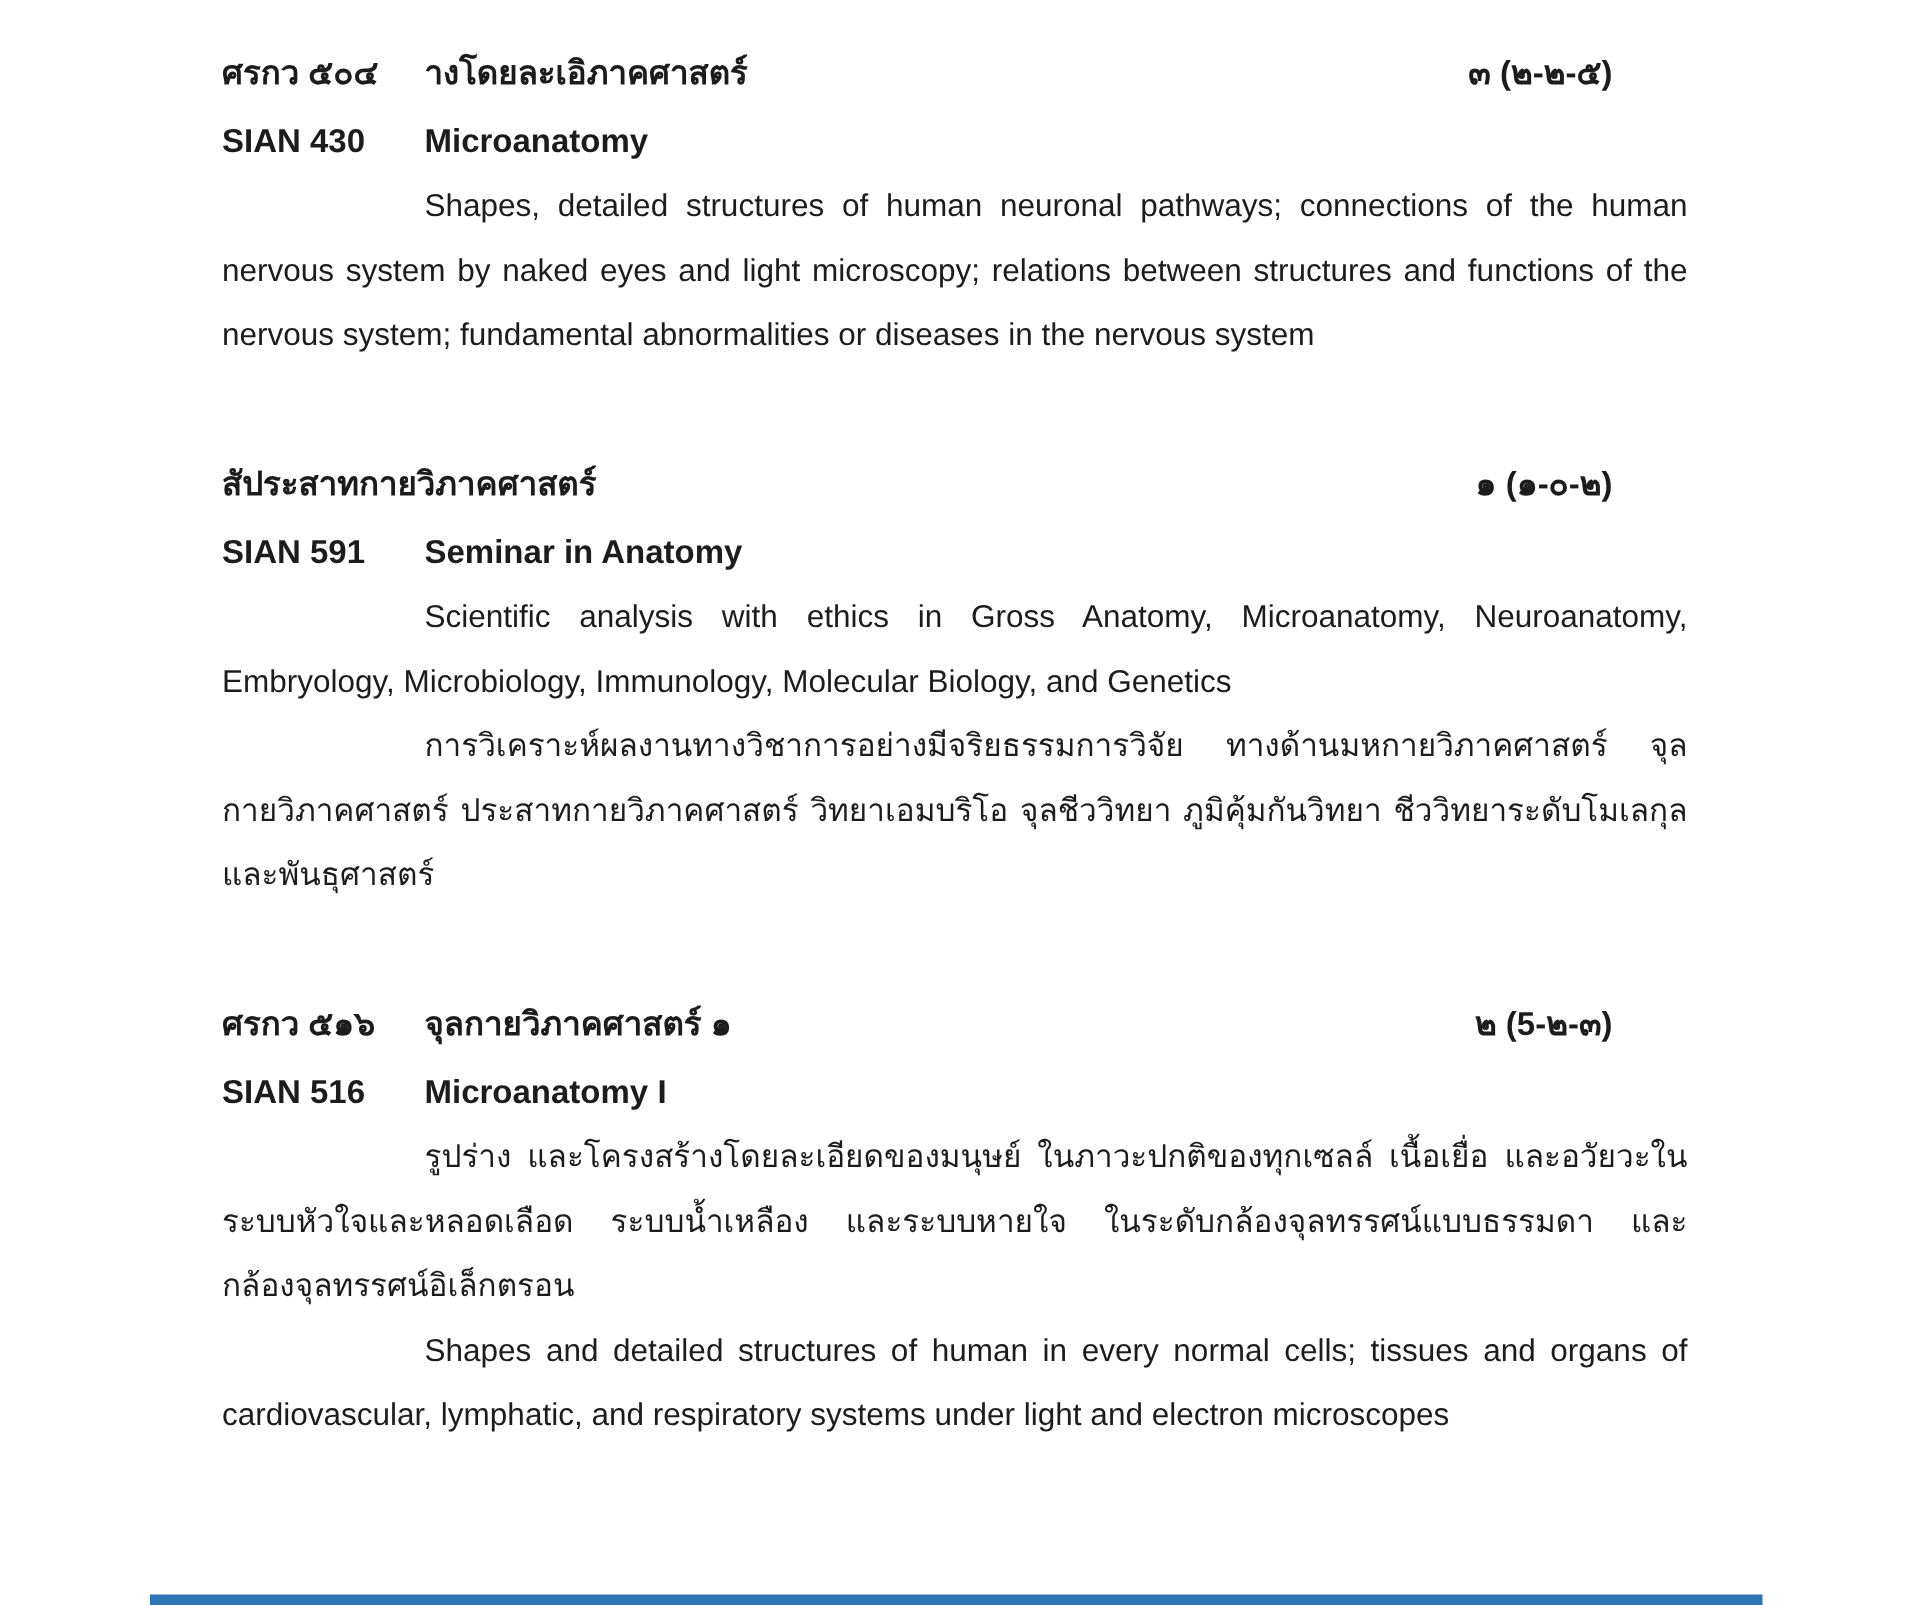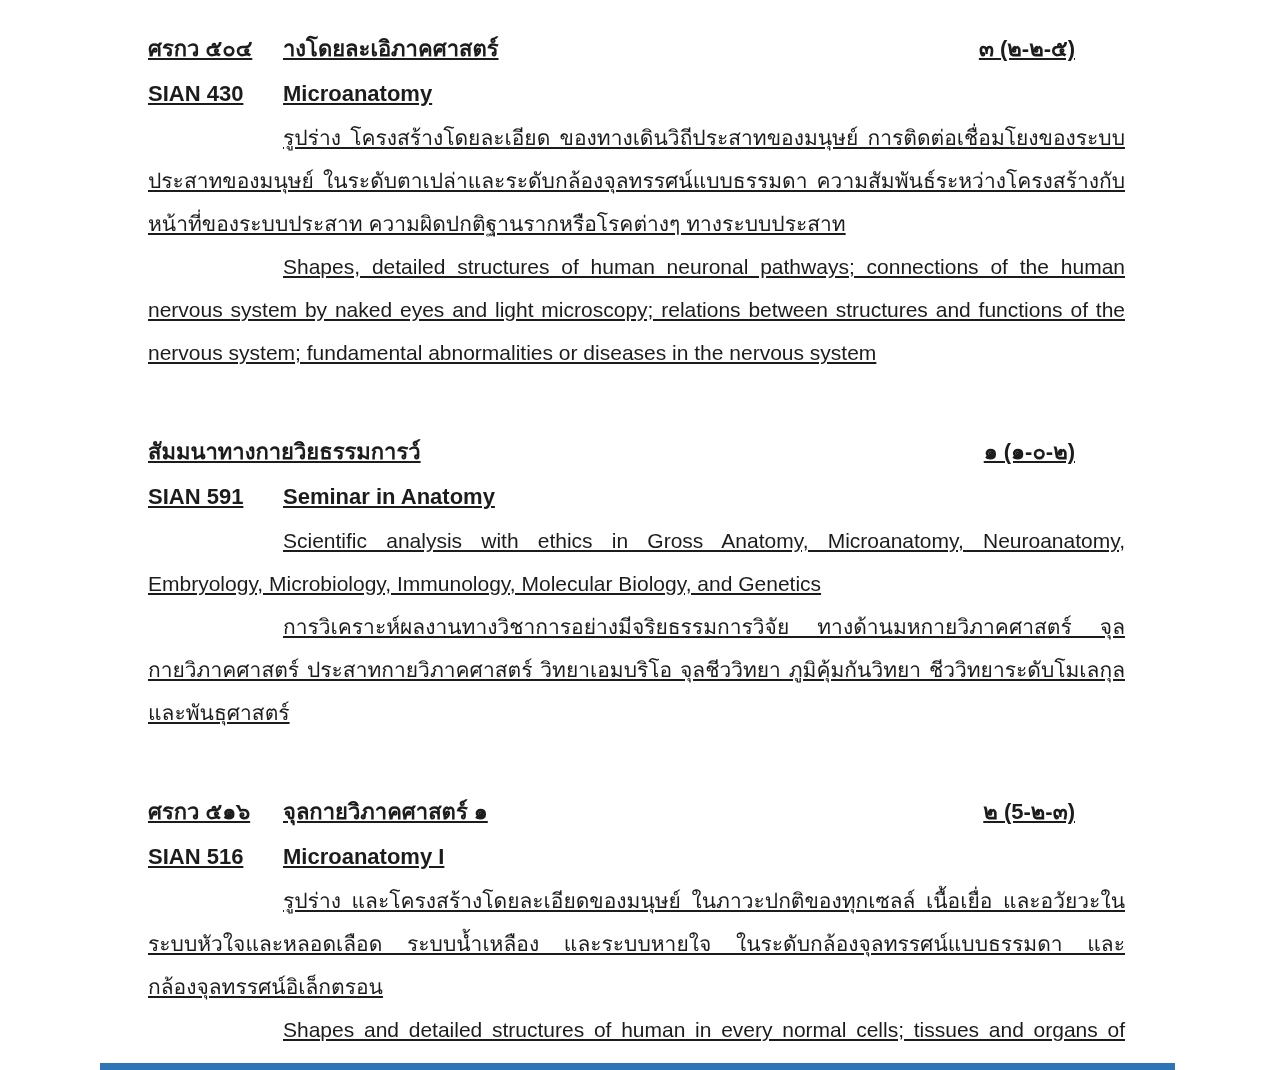--- a/index.html
+++ b/index.html
@@ -2,21 +2,21 @@
 <html lang="th"><head>
 <meta charset="utf-8">
 <style>
   html,body{margin:0;padding:0;}
   body{
     width:1275px;height:1070px;position:relative;overflow:hidden;
     background:#ffffff;color:#1c1c1c;
     font-family:"Liberation Sans","DejaVu Sans",sans-serif;
   }
   .page{
-    position:absolute;top:26px;left:148px;right:150px;bottom:0;text-decoration:underline;
+    position:absolute;top:26px;left:148px;right:150px;bottom:0;
   }
   .course{margin-bottom:49px;}
   .course + .course{margin-top:55px;}
   .hdr-row{
     display:flex;align-items:baseline;
     font-weight:600;font-size:22px;line-height:45px;
   }
   .hdr-row .code{flex:0 0 135px;white-space:nowrap;}
   .hdr-row .title{flex:1 1 auto;white-space:nowrap;}
   .hdr-row .credit{flex:0 0 auto;padding-right:50px;white-space:nowrap;}
@@ -36,27 +36,26 @@
   <section class="course">
     <div class="hdr-row">
       <span class="code">ศรกว ๕๐๔</span>
       <span class="title">างโดยละเอิภาคศาสตร์</span>
       <span class="credit">๓ (๒-๒-๕)</span>
     </div>
     <div class="hdr-row">
       <span class="code">SIAN 430</span>
       <span class="title">Microanatomy</span>
     </div>
-    <p class="desc">รูปร่าง โครงสร้างโดยละเอียด ของทางเดินวิถีประสาทของมนุษย์ การติดต่อเชื่อมโยงของระบบประสาทของมนุษย์ ในระดับตาเปล่าและระดับกล้องจุลทรรศน์แบบธรรมดา ความสัมพันธ์ระหว่างโครงสร้างกับหน้าที่ของระบบประสาท ความผิดปกติฐานรากหรือโรคต่างๆ ทางระบบประสาท</p>
     <p class="desc">Shapes, detailed structures of human neuronal pathways; connections of the human nervous system by naked eyes and light microscopy; relations between structures and functions of the nervous system; fundamental abnormalities or diseases in the nervous system</p>
   </section>
 
   <section class="course">
     <div class="hdr-row">
-      <span class="title">สัมมนาทางกายวิยธรรมการว์</span>
+      <span class="title">สัประสาทกายวิภาคศาสตร์</span>
       <span class="credit">๑ (๑-๐-๒)</span>
     </div>
     <div class="hdr-row">
       <span class="code">SIAN 591</span>
       <span class="title">Seminar in Anatomy</span>
     </div>
     <p class="desc">Scientific analysis with ethics in Gross Anatomy, Microanatomy, Neuroanatomy, Embryology, Microbiology, Immunology, Molecular Biology, and Genetics</p>
     <p class="desc">การวิเคราะห์ผลงานทางวิชาการอย่างมีจริยธรรมการวิจัย ทางด้านมหกายวิภาคศาสตร์ จุลกายวิภาคศาสตร์ ประสาทกายวิภาคศาสตร์ วิทยาเอมบริโอ จุลชีววิทยา ภูมิคุ้มกันวิทยา ชีววิทยาระดับโมเลกุล และพันธุศาสตร์</p>
   </section>
 

